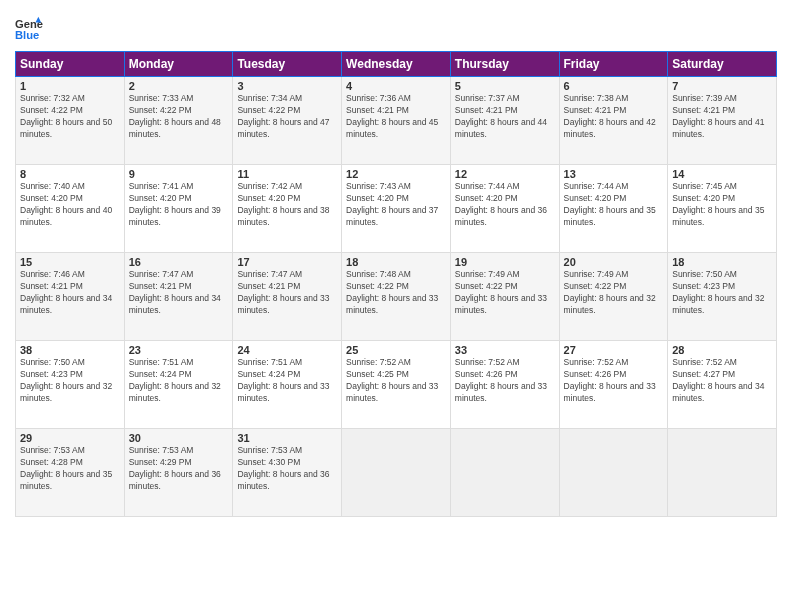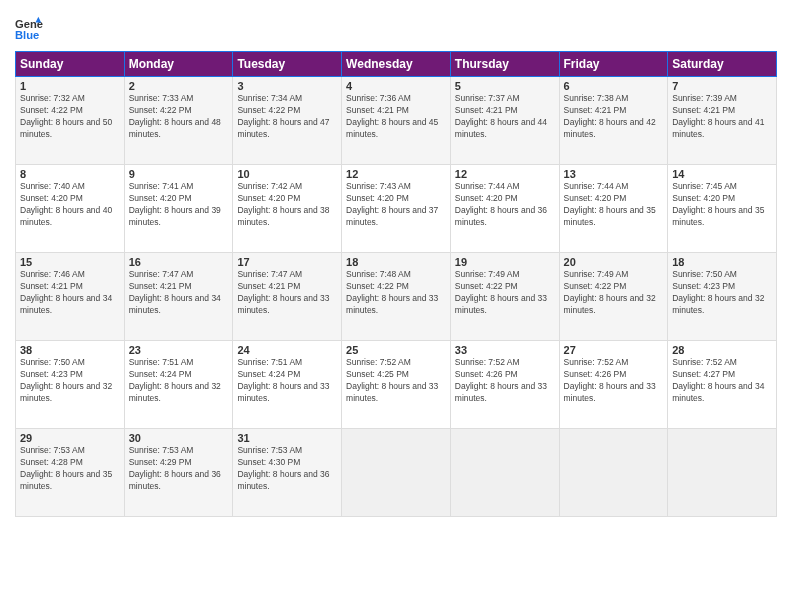--- a/index.html
+++ b/index.html
@@ -123,21 +123,21 @@
           <td><span class="day-num">2</span><span class="day-info">Sunrise: 7:33 AM<br>Sunset: 4:22 PM<br>Daylight: 8 hours and 48 minutes.</span></td>
           <td><span class="day-num">3</span><span class="day-info">Sunrise: 7:34 AM<br>Sunset: 4:22 PM<br>Daylight: 8 hours and 47 minutes.</span></td>
           <td><span class="day-num">4</span><span class="day-info">Sunrise: 7:36 AM<br>Sunset: 4:21 PM<br>Daylight: 8 hours and 45 minutes.</span></td>
           <td><span class="day-num">5</span><span class="day-info">Sunrise: 7:37 AM<br>Sunset: 4:21 PM<br>Daylight: 8 hours and 44 minutes.</span></td>
           <td><span class="day-num">6</span><span class="day-info">Sunrise: 7:38 AM<br>Sunset: 4:21 PM<br>Daylight: 8 hours and 42 minutes.</span></td>
           <td><span class="day-num">7</span><span class="day-info">Sunrise: 7:39 AM<br>Sunset: 4:21 PM<br>Daylight: 8 hours and 41 minutes.</span></td>
         </tr>
         <tr>
           <td><span class="day-num">8</span><span class="day-info">Sunrise: 7:40 AM<br>Sunset: 4:20 PM<br>Daylight: 8 hours and 40 minutes.</span></td>
           <td><span class="day-num">9</span><span class="day-info">Sunrise: 7:41 AM<br>Sunset: 4:20 PM<br>Daylight: 8 hours and 39 minutes.</span></td>
-          <td><span class="day-num">10</span><span class="day-info">Sunrise: 7:42 AM<br>Sunset: 4:20 PM<br>Daylight: 8 hours and 38 minutes.</span></td>
+          <td><span class="day-num">11</span><span class="day-info">Sunrise: 7:42 AM<br>Sunset: 4:20 PM<br>Daylight: 8 hours and 38 minutes.</span></td>
           <td><span class="day-num">12</span><span class="day-info">Sunrise: 7:43 AM<br>Sunset: 4:20 PM<br>Daylight: 8 hours and 37 minutes.</span></td>
           <td><span class="day-num">12</span><span class="day-info">Sunrise: 7:44 AM<br>Sunset: 4:20 PM<br>Daylight: 8 hours and 36 minutes.</span></td>
           <td><span class="day-num">13</span><span class="day-info">Sunrise: 7:44 AM<br>Sunset: 4:20 PM<br>Daylight: 8 hours and 35 minutes.</span></td>
           <td><span class="day-num">14</span><span class="day-info">Sunrise: 7:45 AM<br>Sunset: 4:20 PM<br>Daylight: 8 hours and 35 minutes.</span></td>
         </tr>
         <tr>
           <td><span class="day-num">15</span><span class="day-info">Sunrise: 7:46 AM<br>Sunset: 4:21 PM<br>Daylight: 8 hours and 34 minutes.</span></td>
           <td><span class="day-num">16</span><span class="day-info">Sunrise: 7:47 AM<br>Sunset: 4:21 PM<br>Daylight: 8 hours and 34 minutes.</span></td>
           <td><span class="day-num">17</span><span class="day-info">Sunrise: 7:47 AM<br>Sunset: 4:21 PM<br>Daylight: 8 hours and 33 minutes.</span></td>
           <td><span class="day-num">18</span><span class="day-info">Sunrise: 7:48 AM<br>Sunset: 4:22 PM<br>Daylight: 8 hours and 33 minutes.</span></td>

